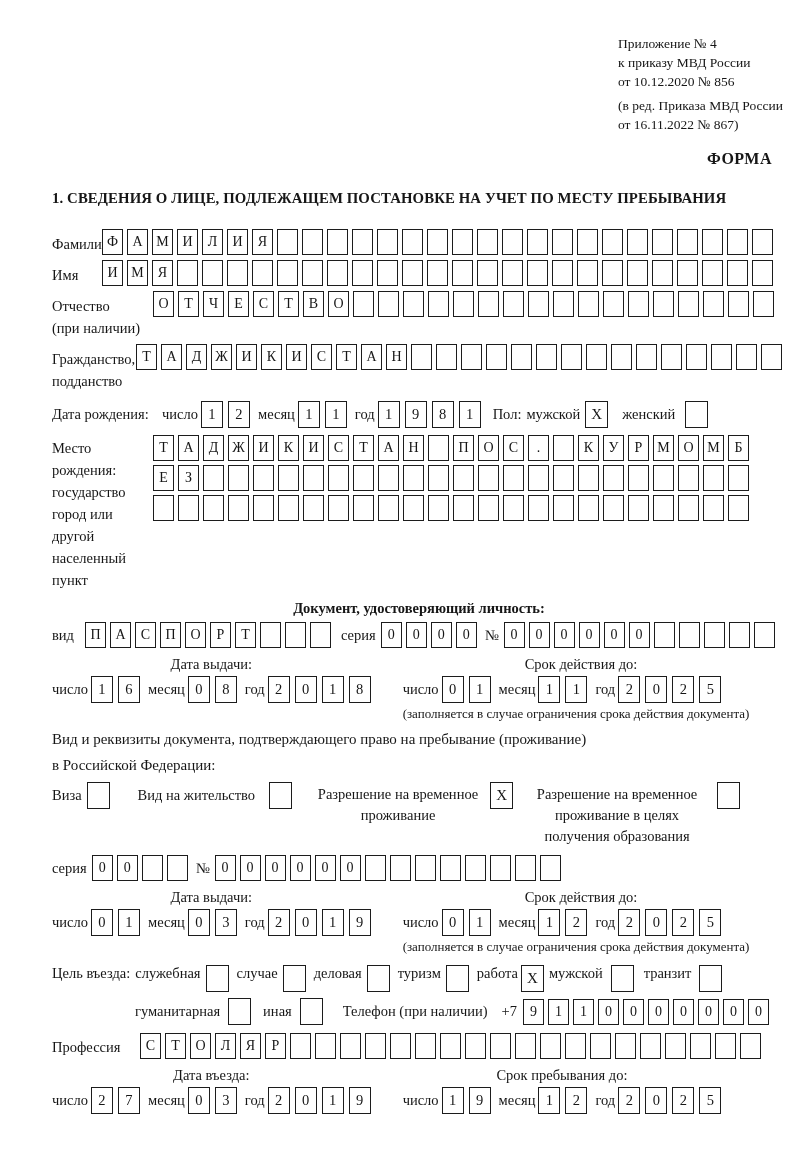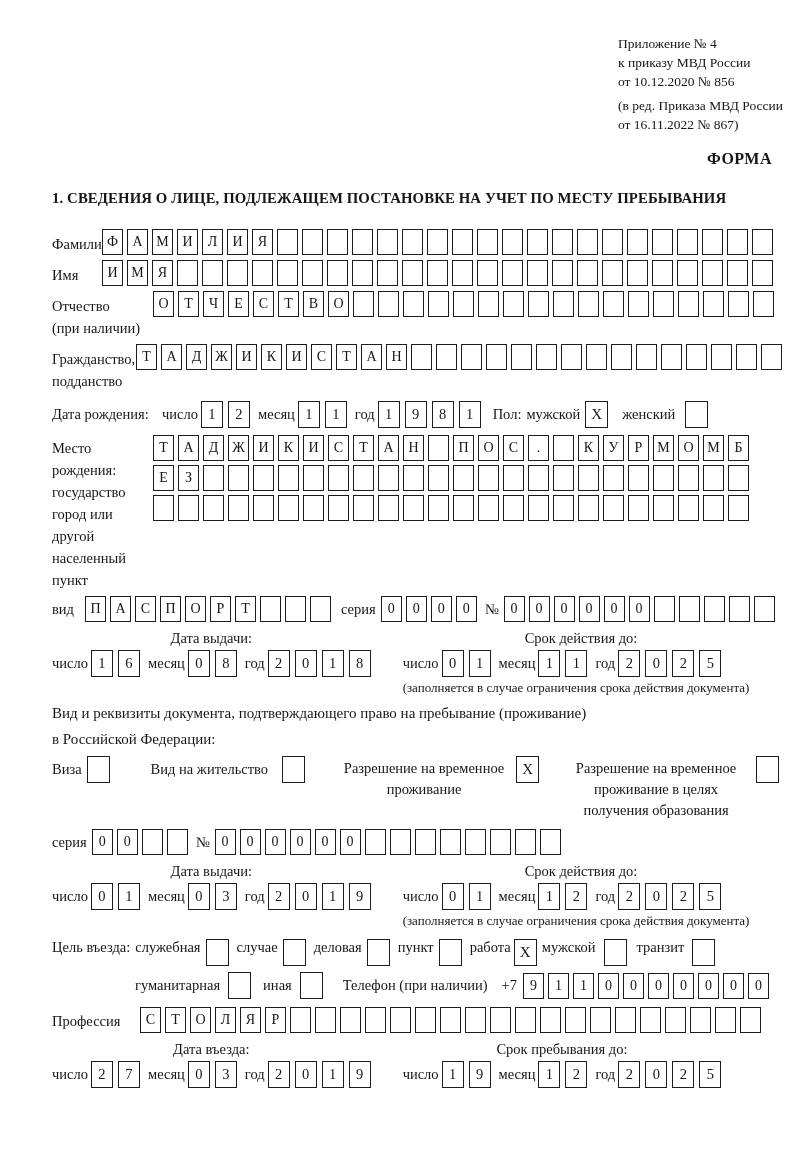--- a/index.html
+++ b/index.html
@@ -45,21 +45,21 @@
 
   .center-bold { text-align:center; font-weight:bold; font-size:14.5px; margin-top:9px; }
 
   .daterow { display:flex; margin-top:8px; }
   .dhead { text-align:center; font-size:14.5px; margin-bottom:3px; }
   .dgroup.right { margin-left:32px; }
   .dnote { font-size:13px; text-align:right; padding-right:10px; margin-top:3px; }
 
   .para { font-size:15px; line-height:26px; margin-top:6px; }
 
-  .optrow { display:flex; align-items:flex-start; margin-top:4px;gap:13px; }
+  .optrow { display:flex; align-items:flex-start; margin-top:4px; }
   .opt { display:flex; align-items:flex-start; }
   .optlbl { font-size:14.5px; line-height:23px; padding-top:2px; }
   .optlbl.c { text-align:center; line-height:21px; padding-top:2px; }
   .wv170 { width:172px; } .wv188 { width:188px; }
 
   .purpose-row { display:flex; align-items:flex-start; margin-top:10px; }
   .purpose-row2 { display:flex; align-items:center; margin-top:6px; margin-left:83px; }
 </style>
 </head>
 <body>
@@ -321,20 +321,21 @@
           <span class="cell"></span>
           <span class="cell"></span>
           <span class="cell"></span>
           <span class="cell"></span>
           <span class="cell"></span>
           <span class="cell"></span>
         </div>
     </div>
   </div>
 
+  <div class="center-bold">Документ, удостоверяющий личность:</div>
 
   <div class="inline-row" style="margin-top:5px;">
     <span class="lbl" style="width:33px;">вид</span>
     <span class="cells">
         <span class="cell">П</span>
         <span class="cell">А</span>
         <span class="cell">С</span>
         <span class="cell">П</span>
         <span class="cell">О</span>
         <span class="cell">Р</span>
@@ -512,21 +513,21 @@
   </div>
 
   <div class="purpose-row">
     <span class="lbl">Цель въезда:</span>
     <span class="lbl g5">служебная</span>
     <span class="cbox g5"></span>
     <span class="lbl g8">случае</span>
     <span class="cbox g5"></span>
     <span class="lbl g8">деловая</span>
     <span class="cbox g5"></span>
-    <span class="lbl g8">пункт</span>
+    <span class="lbl g8">туризм</span>
     <span class="cbox g5"></span>
     <span class="lbl g8">работа</span>
     <span class="cbox g3">X</span>
     <span class="lbl g5">мужской</span>
     <span class="cbox g8"></span>
     <span class="lbl g10">транзит</span>
     <span class="cbox g8"></span>
   </div>
 
   <div class="purpose-row2">

